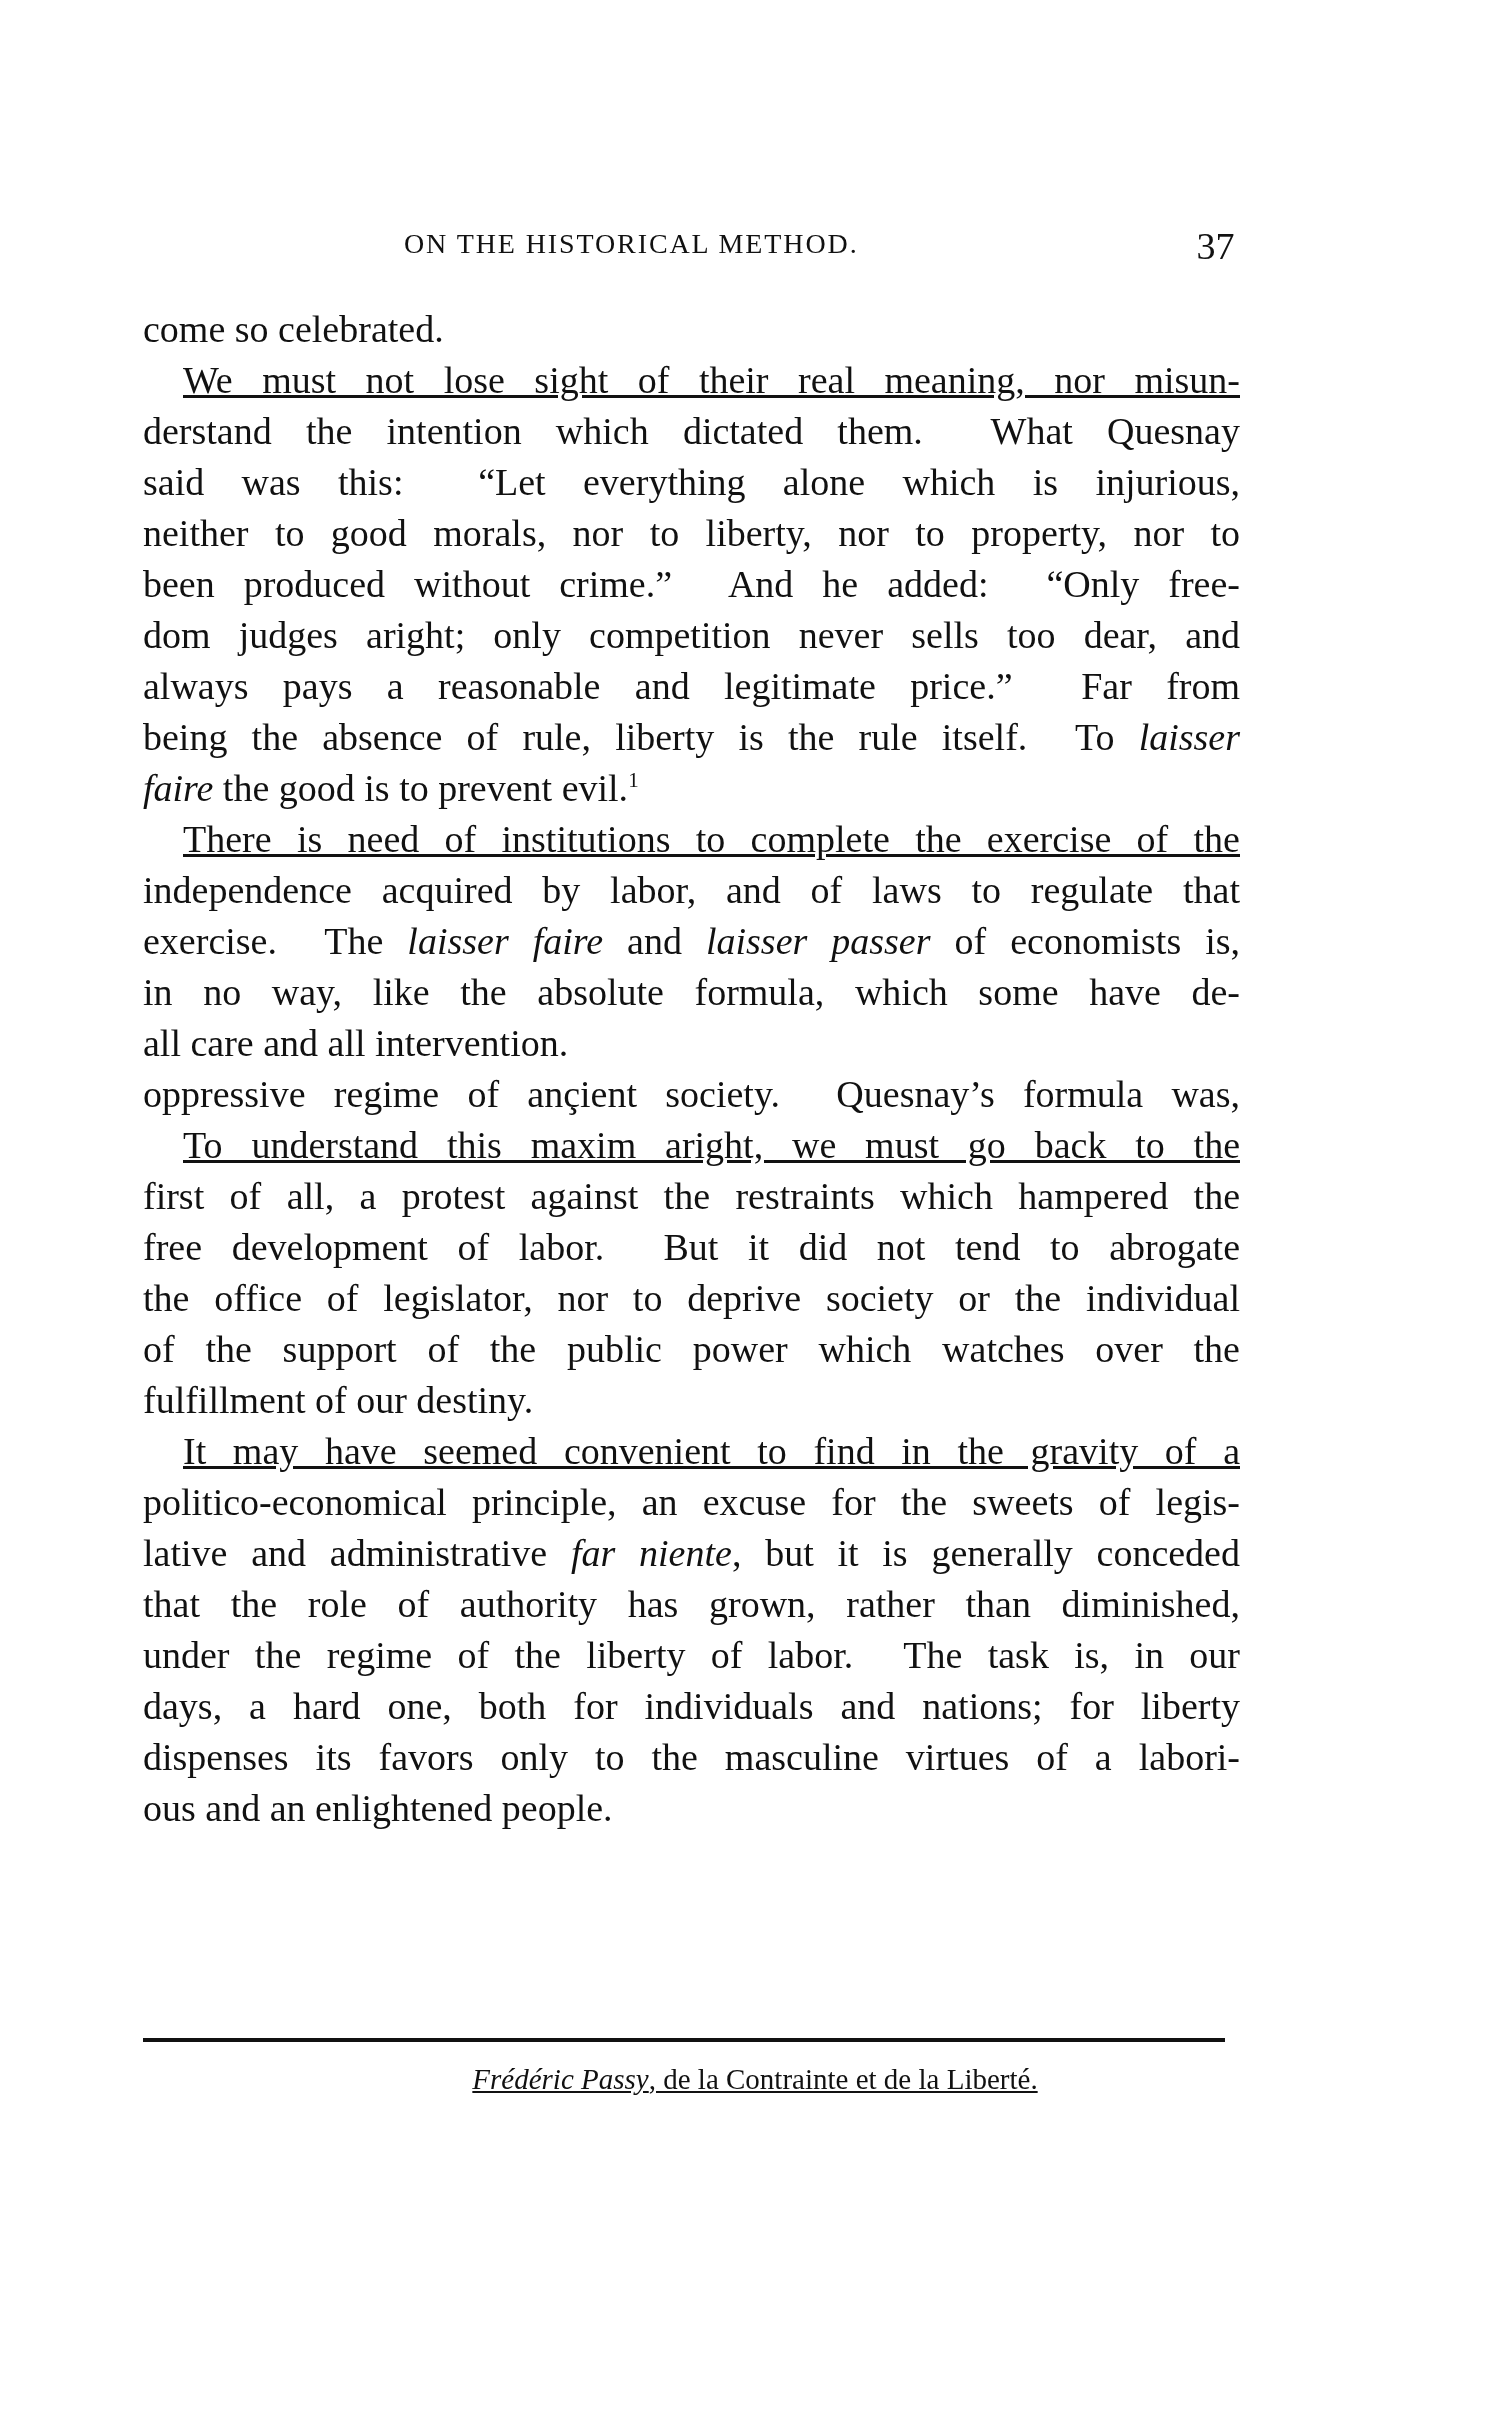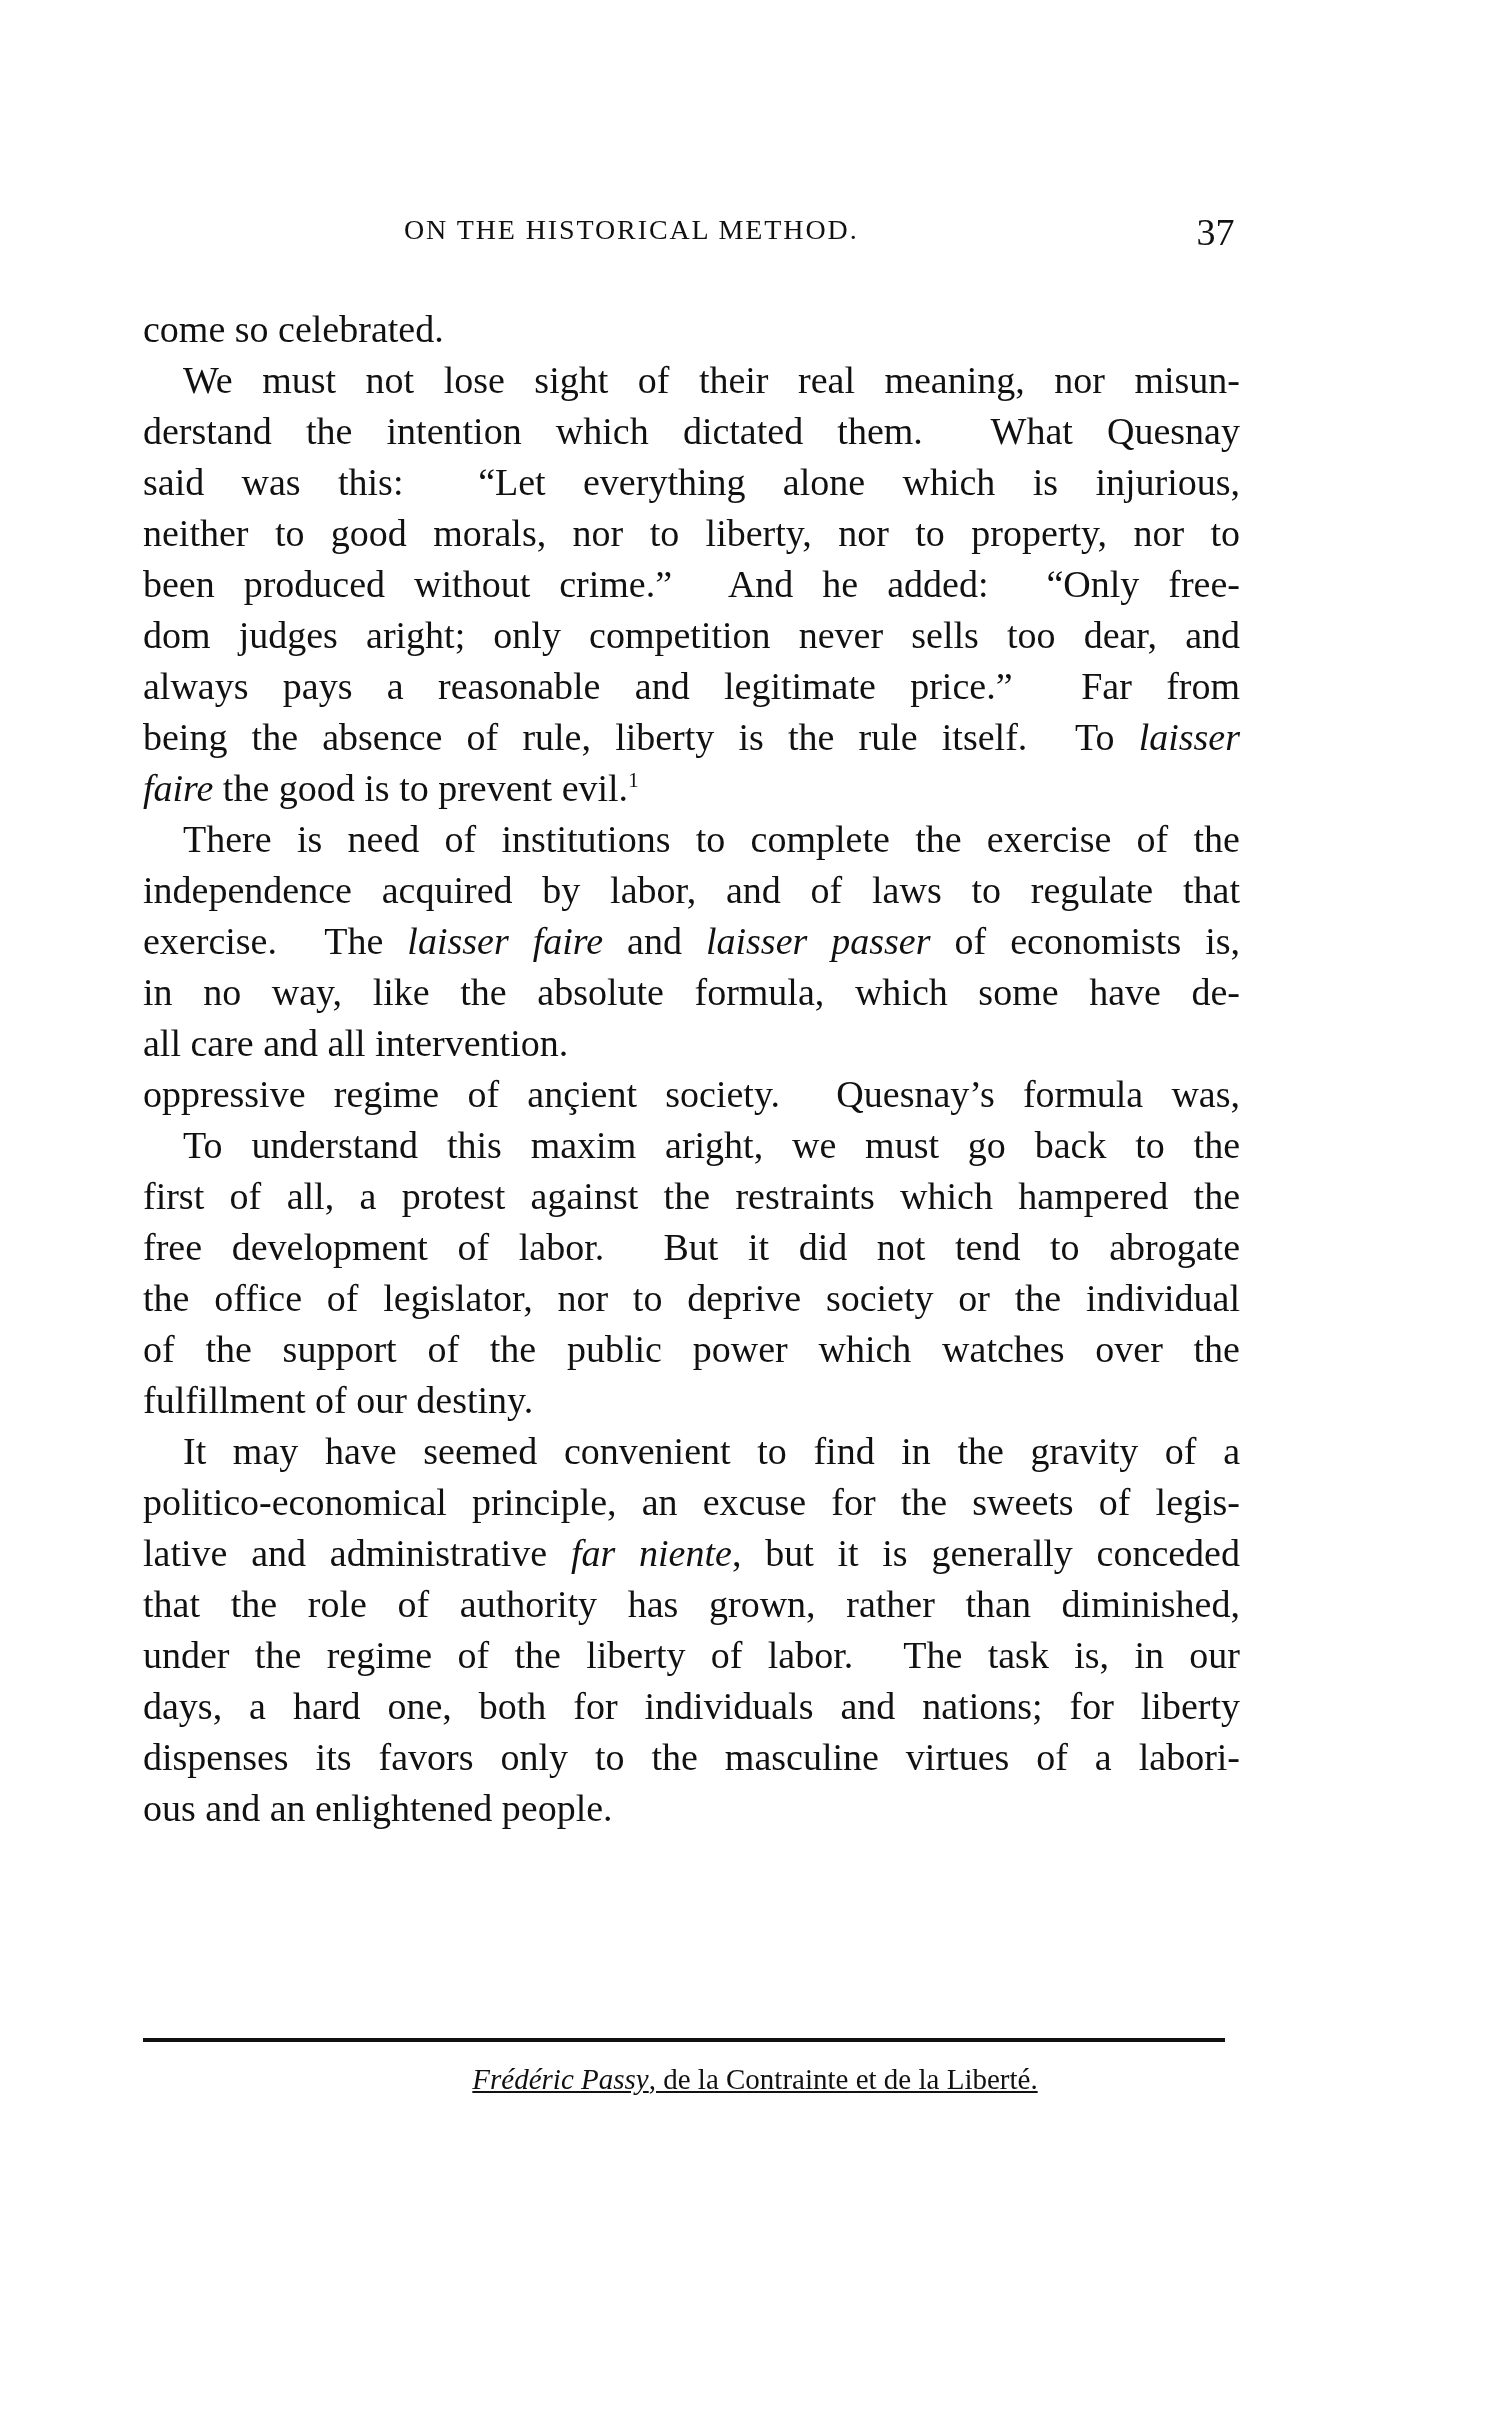--- a/index.html
+++ b/index.html
@@ -1,25 +1,25 @@
 <!DOCTYPE html>
 <html><head>
 <meta charset="utf-8">
 <style>
   html, body { margin: 0; padding: 0; background: #ffffff; }
   body { width: 1510px; height: 2436px; position: relative; overflow: hidden;
          font-family: "Liberation Serif", "DejaVu Serif", serif; color: #111; }
-  .header { position: absolute; top: 214px; left: 143px; width: 1099px; height: 38px; }
+  .header { position: absolute; top: 228px; left: 143px; width: 1099px; height: 38px; }
   .running-head { position: absolute; left: 261px; top: 0; font-size: 28px; letter-spacing: 1.9px; }
   .page-num { position: absolute; right: 7.6px; top: -3.8px; font-size: 38px; font-weight: normal; }
   .body { position: absolute; top: 304px; left: 143px; width: 1097px; }
   .line { display: block; height: 51px; line-height: 51px; font-size: 38px;
           text-align: justify; text-align-last: justify; white-space: nowrap; overflow: visible; }
   .line.last { text-align-last: left; }
-  .line.indent { padding-left: 40px; }
+  .line.indent { padding-left: 40px; text-decoration: underline; }
   .line span.seg { white-space: pre; }
   .it { font-style: italic; }
   sup { font-size: 21px; vertical-align: super; line-height: 0; }
   .rule { position: absolute; top: 2038px; left: 143px; width: 1082px; height: 3.8px; background: #111; }
   .footnote { position: absolute; top: 2063px; left: 0; width: 1510px; text-align: center; font-size: 29px; text-decoration: underline; }
 </style>
 </head>
 <body>
 
 <div class="header">

